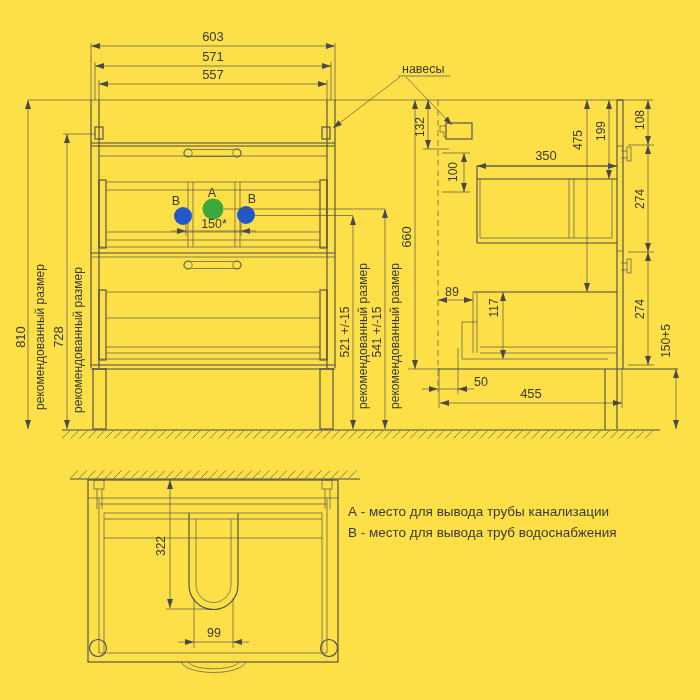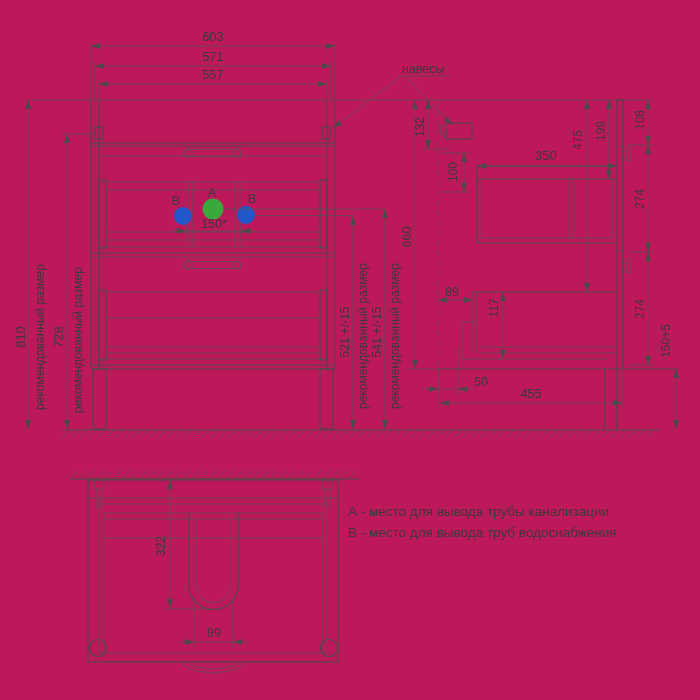--- a/index.html
+++ b/index.html
@@ -1,16 +1,16 @@
 <!DOCTYPE html>
 <html><head>
 <meta charset="utf-8">
 <style>
   html,body{margin:0;padding:0;background:#fff;}
-  .stage{position:relative;width:700px;height:700px;background:#be185d;overflow:hidden;
+  .stage{position:relative;width:700px;height:700px;background:#fde047;overflow:hidden;
          font-family:"Liberation Sans", sans-serif;text-align:right;}
   svg{position:absolute;left:0;top:0;}
   svg text{font-family:"Liberation Sans", sans-serif;font-size:12.5px;fill:#3a3a3a;}
   svg text.big{font-size:13px;}
   svg text.leg{font-size:13.5px;}
   svg text.rot{font-size:12px;}
   .ln{fill:none;stroke:#4a4a4a;stroke-width:1.1;}
   .tn{fill:none;stroke:#555;stroke-width:0.7;}
   .dsh{stroke-dasharray:6 4;}
 </style>

